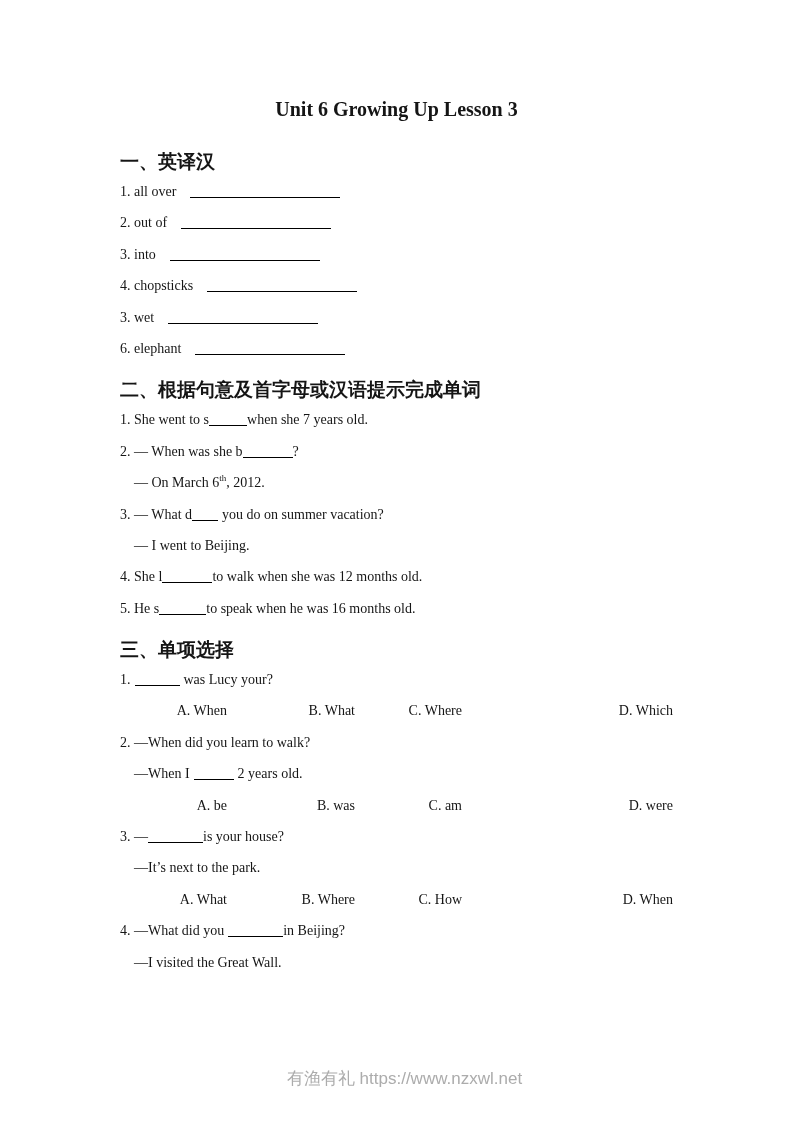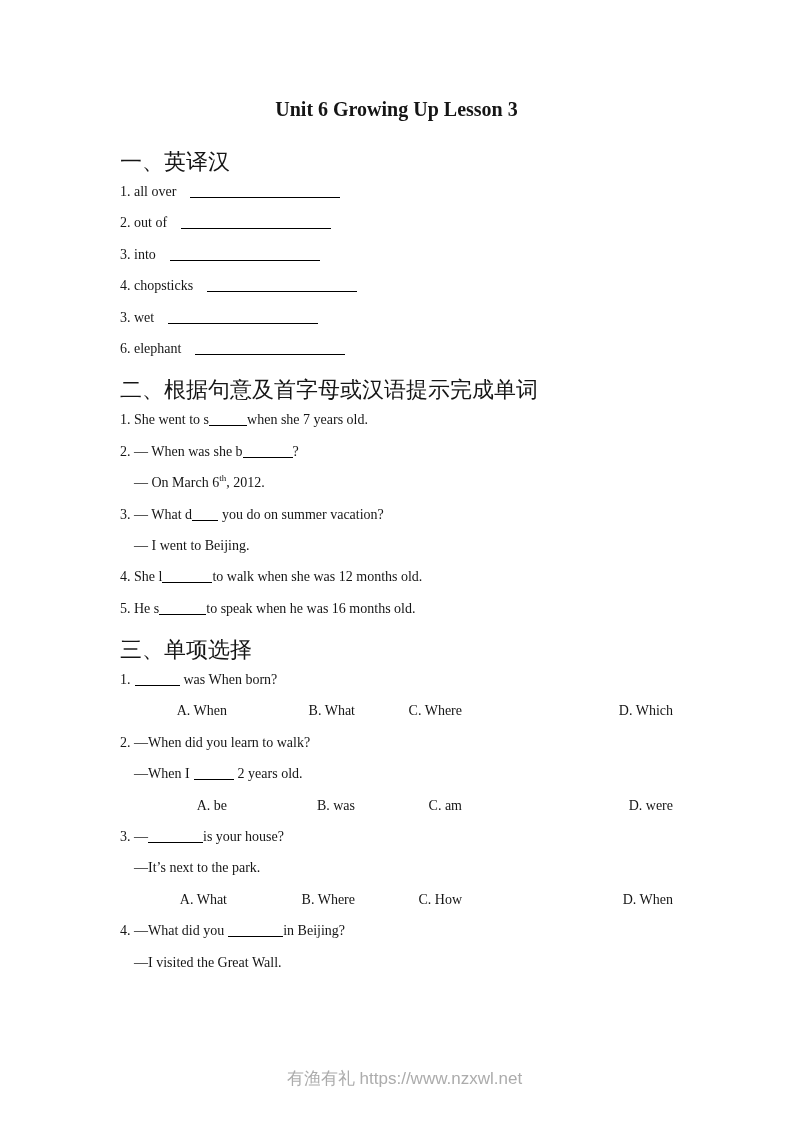--- a/index.html
+++ b/index.html
@@ -26,22 +26,22 @@
   }
   .doc-subtitle {
     text-align: center;
     font-weight: bold;
     font-size: 21px;
     line-height: 30px;
     margin-top: 14px;
     font-family: "Liberation Sans", "DejaVu Sans", sans-serif;
   }
   .sec-h {
-    font-weight: normal;
-    font-size: 22px;
+    font-weight: bold;
+    font-size: 19px;
     line-height: 28px;
     margin-top: 12px;
     font-family: "Liberation Sans", "DejaVu Sans", sans-serif;
   }
   .sec-h.first { margin-top: 26px; }
   .line {
     line-height: 31.4px;
     height: 31.4px;
     white-space: nowrap;
   }
@@ -105,21 +105,21 @@
   <div class="line"><span>1. She went to s</span><span class="blank bl38"></span><span>when she 7 years old.</span></div>
   <div class="line"><span>2. — When was she b</span><span class="blank bl50"></span><span>?</span></div>
   <div class="line ind"><span>— On March 6</span><sup class="th">th</sup><span>, 2012.</span></div>
   <div class="line"><span>3. — What d</span><span class="blank bl26 mr4"></span><span>you do on summer vacation?</span></div>
   <div class="line ind"><span>— I went to  Beijing.</span></div>
   <div class="line"><span>4. She l</span><span class="blank bl50"></span><span>to walk when she was 12 months old.</span></div>
   <div class="line"><span>5. He s</span><span class="blank bl48"></span><span>to speak when he was 16 months old.</span></div>
 
   <div class="sec-h">三、单项选择</div>
 
-  <div class="line"><span>1.</span><span class="blank bl45 ml4 mr4"></span><span>was When born?</span></div>
+  <div class="line"><span>1.</span><span class="blank bl45 ml4 mr4"></span><span>was Lucy your?</span></div>
   <div class="opts">
     <span>A. When</span>
     <span>B. What</span>
     <span>C. Where</span>
     <span>D. Which</span>
   </div>
 
   <div class="line"><span>2. —When did you learn to walk?</span></div>
   <div class="line ind"><span>—When I</span><span class="blank bl40 ml4 mr4"></span><span>2 years old.</span></div>
   <div class="opts">

